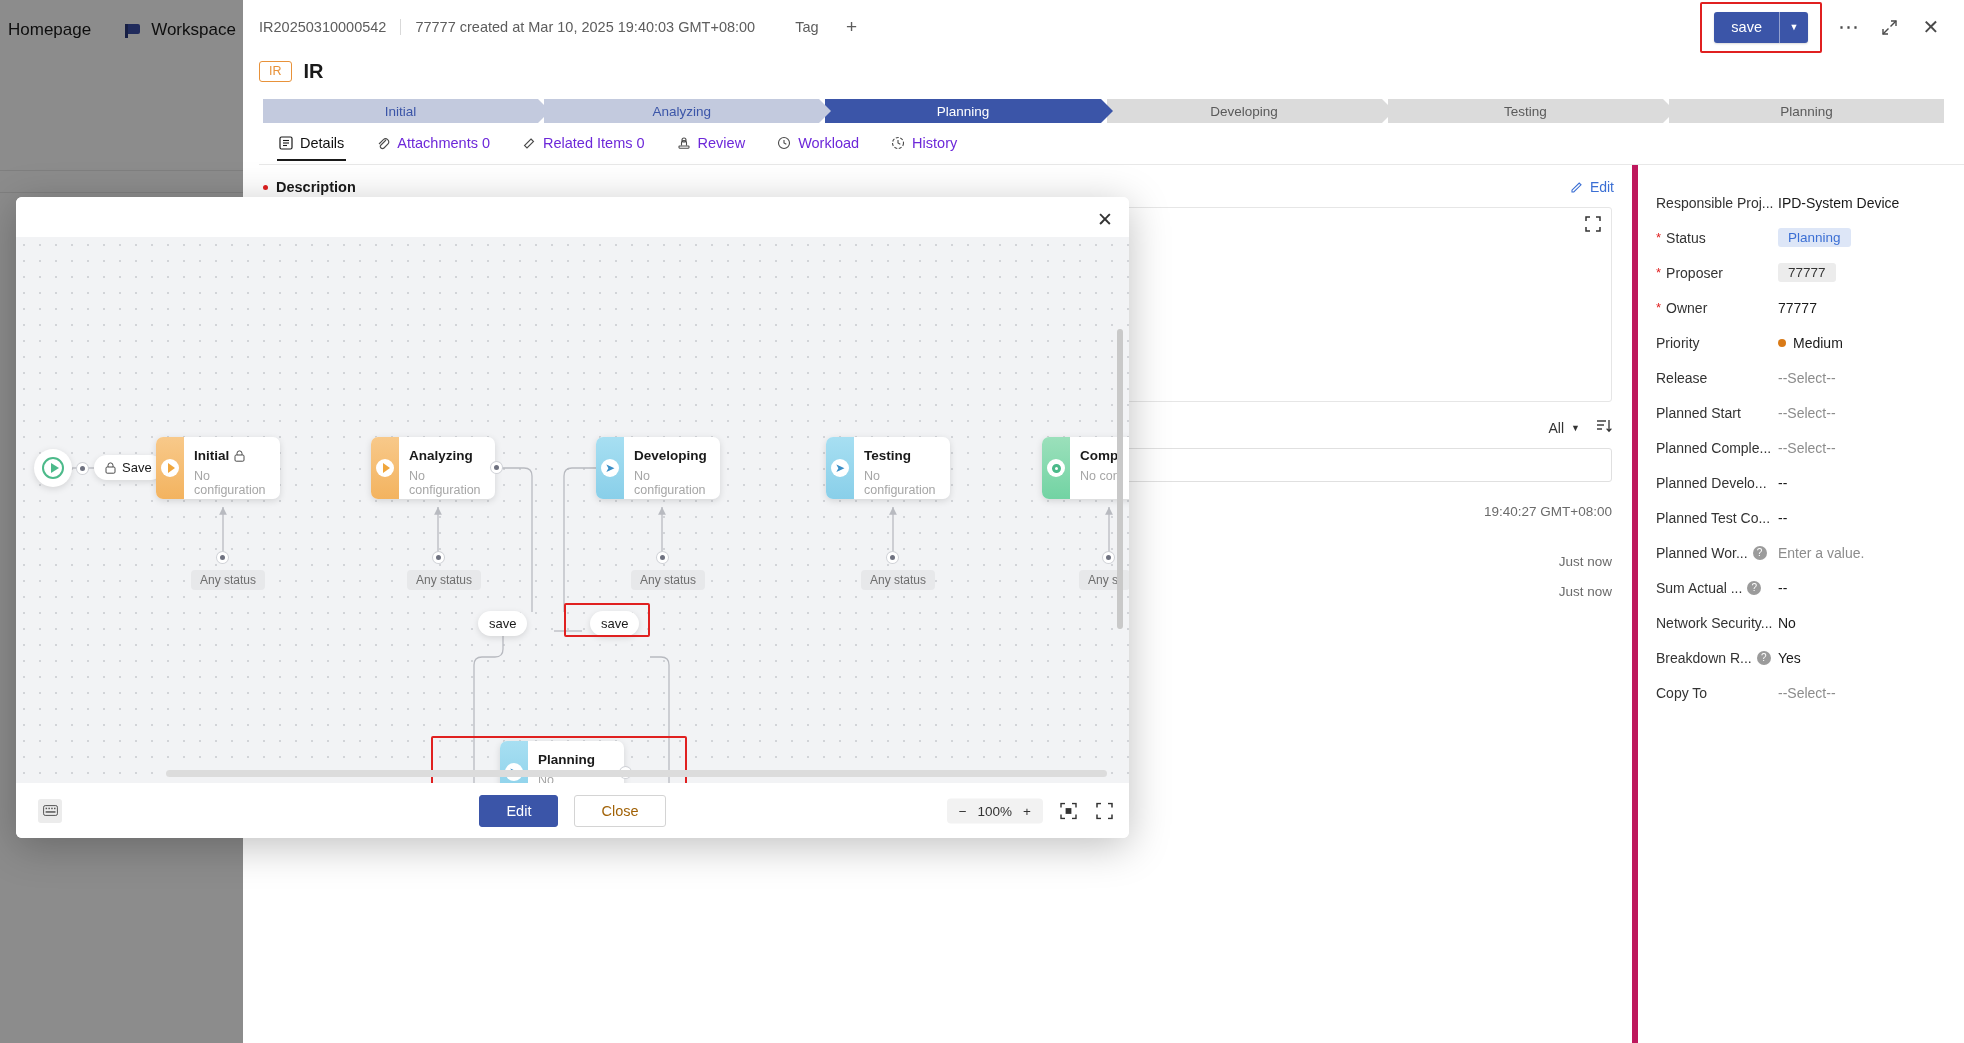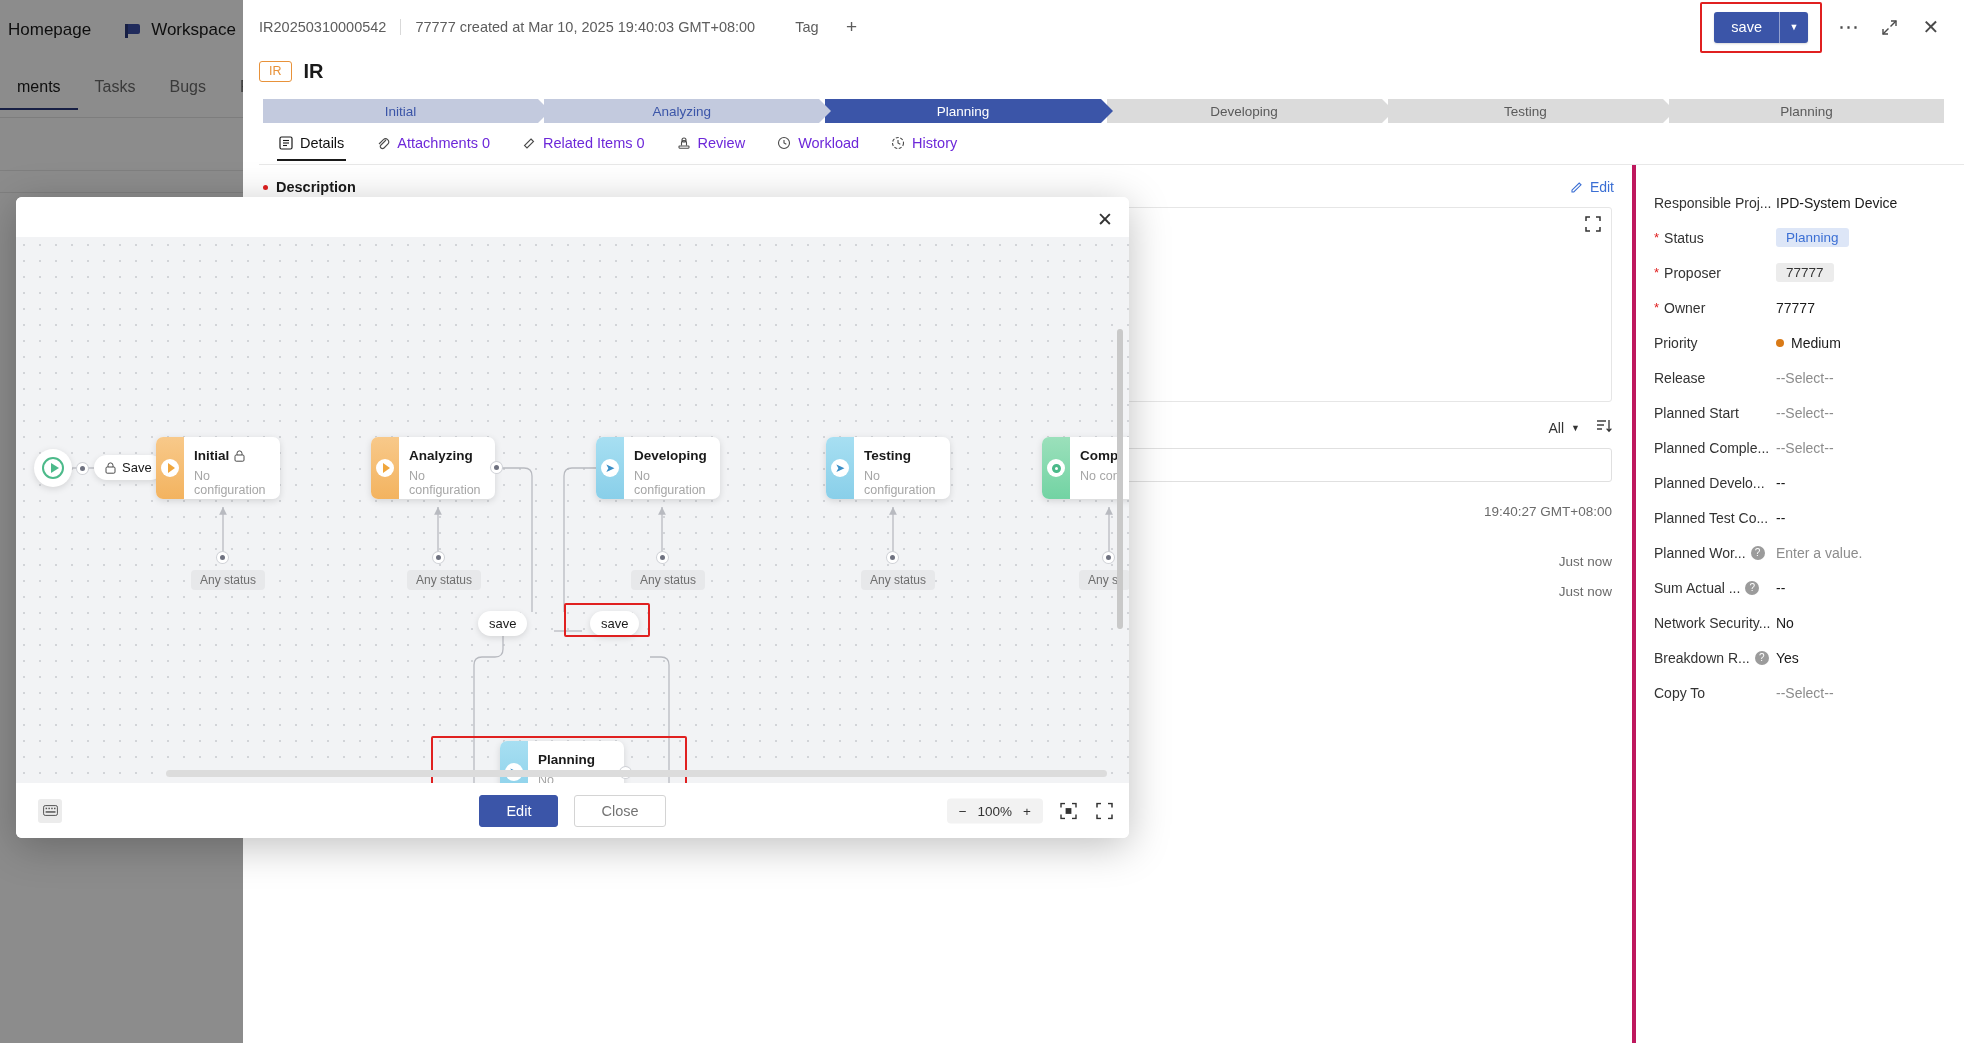--- a/index.html
+++ b/index.html
@@ -165,21 +165,21 @@
   .dtab.active { color:#111; font-weight: normal; }
   .dtab.active::after {
     content:""; position:absolute; left:10px; right:10px; bottom:-1px; height:2px; background:#1a1a1a;
   }
   .dtab svg { display:block; }
 
   
   .drawer-body { flex:1; display:flex; min-height:0; }
   .main-col { flex:1; position:relative; padding: 14px 0 0 0; }
   .side-col {
-    width: 332px; flex: 0 0 332px; border-left: 4px solid #be185d;
+    width: 332px; flex: 0 0 332px; border-left: 6px solid #be185d;
     padding: 20px 0 0 18px; overflow: hidden;
   }
 
   .sec-head {
     display:flex; align-items:center; justify-content:space-between;
     padding: 0 18px 0 20px;
   }
   .sec-title { display:flex; align-items:center; gap:8px; font-size:14.5px; font-weight:bold; color:#1a1a1a; }
   .req-dot { width:5px; height:5px; background:#e02020; border-radius:50%; display:inline-block; }
   .edit-link { display:flex; align-items:center; gap:6px; color:#3b6fd4; font-size:14px; cursor:pointer; }
@@ -299,21 +299,21 @@
 
   .modal-foot {
     height: 55px; flex:0 0 55px; position:relative;
     display:flex; align-items:center; justify-content:center; gap: 16px;
     background:#fff;
   }
   .mf-btn {
     font-size: 14.5px; border-radius: 3px; padding: 7px 26px; cursor:pointer;
   }
   .mf-btn.primary { background:#3b55a8; color:#fff; border:1px solid #3b55a8; }
-  .mf-btn.ghost { background:#fff; color:#737373; border:1px solid #d4d4d4; }
+  .mf-btn.ghost { background:#fff; color:#a16207; border:1px solid #d4d4d4; }
   .mf-left {
     position:absolute; left: 22px; top: 50%; transform: translateY(-50%);
     width: 24px; height: 24px; border-radius:3px; background:#ececec;
     display:flex; align-items:center; justify-content:center; cursor:pointer;
   }
   .mf-right {
     position:absolute; right: 14px; top:50%; transform: translateY(-50%);
     display:flex; align-items:center; gap: 14px;
   }
   .zoomctl {
@@ -338,27 +338,20 @@
       <div class="app-nav-item">
         <span class="nav-ico flag"></span>
         <span>Workspace</span>
       </div>
       <div class="app-nav-item">
         <span class="nav-ico shield"></span>
         <span>Services</span>
       </div>
     </div>
 
-    <div class="app-tabsrow">
-      <div class="app-tab active">ments</div>
-      <div class="app-tab">Tasks</div>
-      <div class="app-tab">Bugs</div>
-      <div class="app-tab">Review</div>
-      <div class="app-tab">Stat</div>
-    </div>
 
 
     <div class="app-listline" style="top:170px;"></div>
     <div class="app-listline" style="top:192px;"></div>
   </div>
 
   <div class="dimmer"></div>
 
   <div class="drawer">
 

